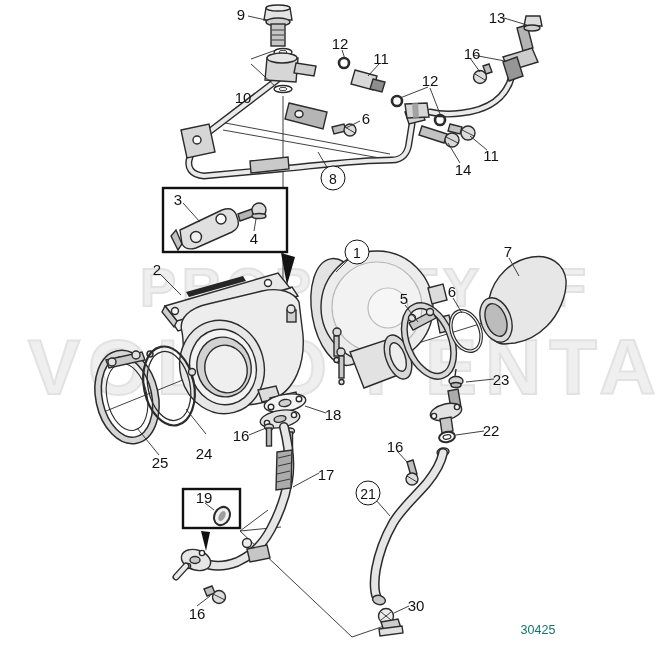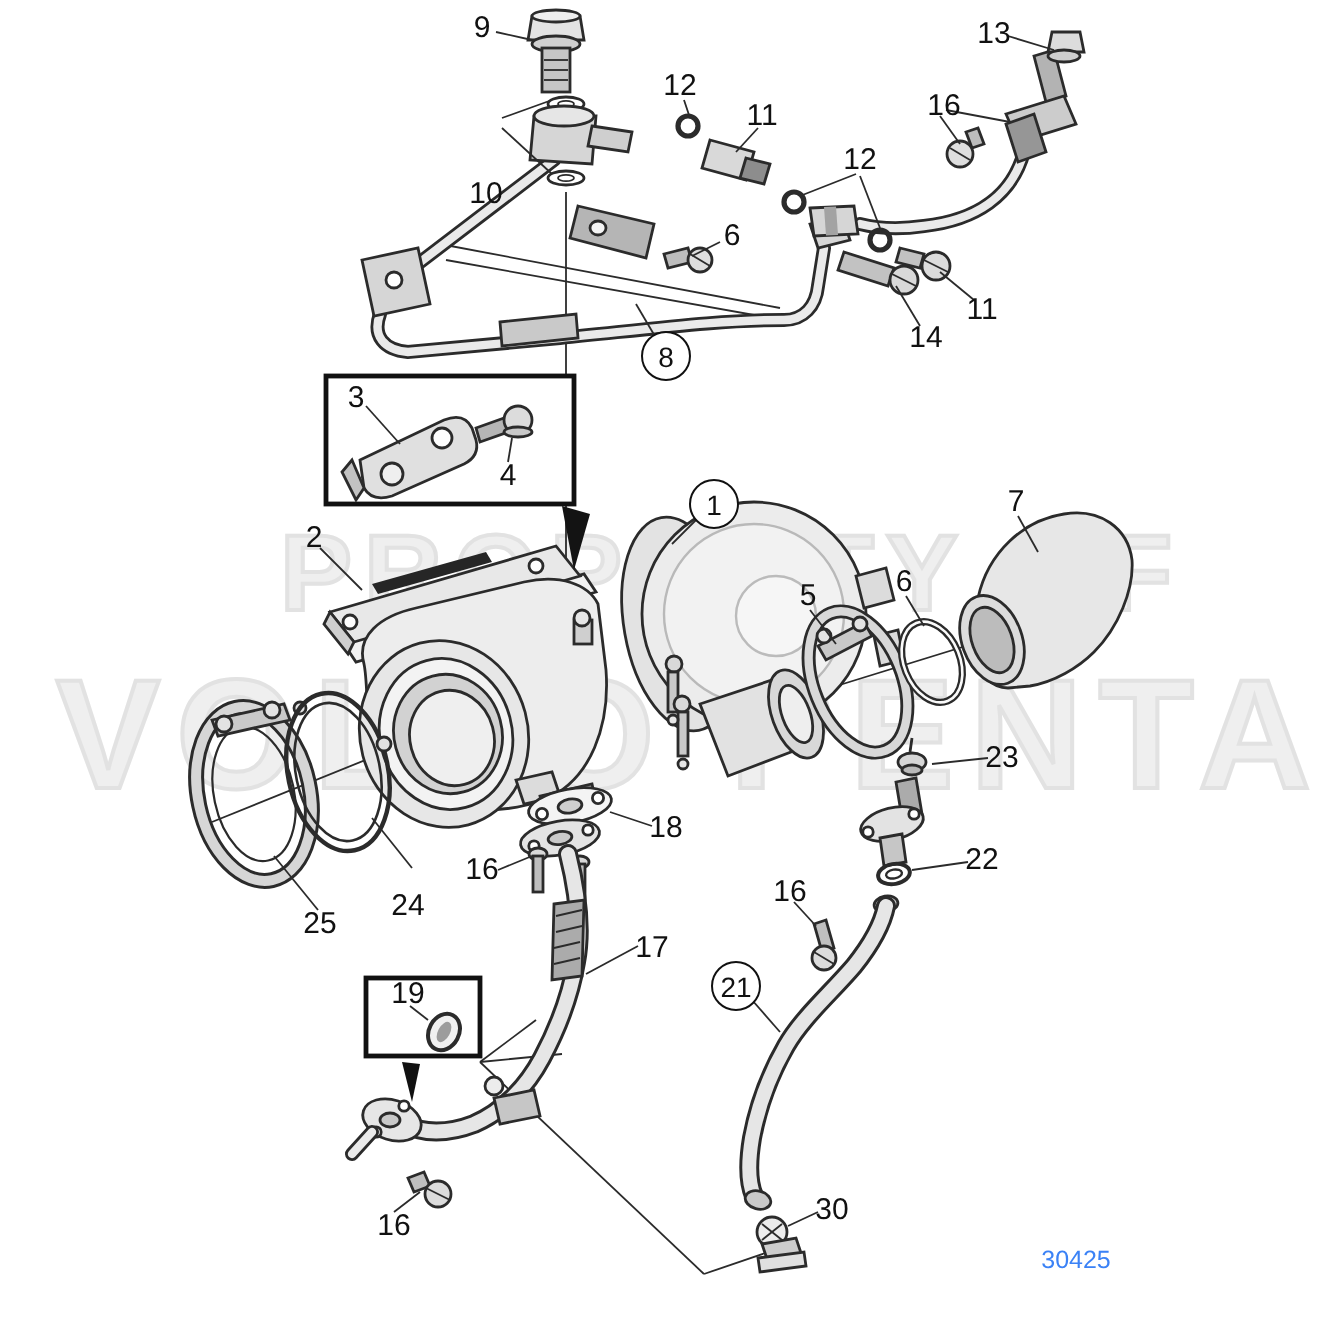--- a/index.html
+++ b/index.html
@@ -9,21 +9,21 @@
              -webkit-text-stroke:2px #e2e2e2;white-space:nowrap;user-select:none;}
   .wm1{left:140px;top:256px;font-size:54px;letter-spacing:6px;}
   .wm2{left:28px;top:322px;font-size:78px;letter-spacing:8px;}
   svg.drawing{position:absolute;left:0;top:0;z-index:1;}
   .callout{position:absolute;z-index:3;transform:translate(-50%,-50%);
            font-size:15px;color:#111;white-space:nowrap;line-height:1;}
   .callout.circled{width:23px;height:23px;border:1.5px solid #111;border-radius:50%;
            background:#fff;display:flex;align-items:center;justify-content:center;
            font-size:14px;}
   .drawing-number{position:absolute;z-index:3;transform:translate(-50%,-50%);
-           font-size:12.5px;color:#3b82f6;}
+           font-size:12.5px;color:#0f766e;}
   
   .ln{stroke:#2b2b2b;stroke-width:1.4;fill:none;}
   .thin{stroke:#2b2b2b;stroke-width:0.9;fill:none;}
   .part{stroke:#2b2b2b;stroke-width:1.4;}
   .tube-o{fill:none;stroke:#2b2b2b;stroke-width:7;stroke-linecap:round;}
   .tube-i{fill:none;stroke:#eaeaea;stroke-width:4.2;stroke-linecap:round;}
   .hose-o{fill:none;stroke:#2b2b2b;stroke-width:10;stroke-linecap:round;}
   .hose-i{fill:none;stroke:#e6e6e6;stroke-width:7;stroke-linecap:round;}
   .box{fill:#fff;stroke:#111;stroke-width:2.4;}
 </style>

